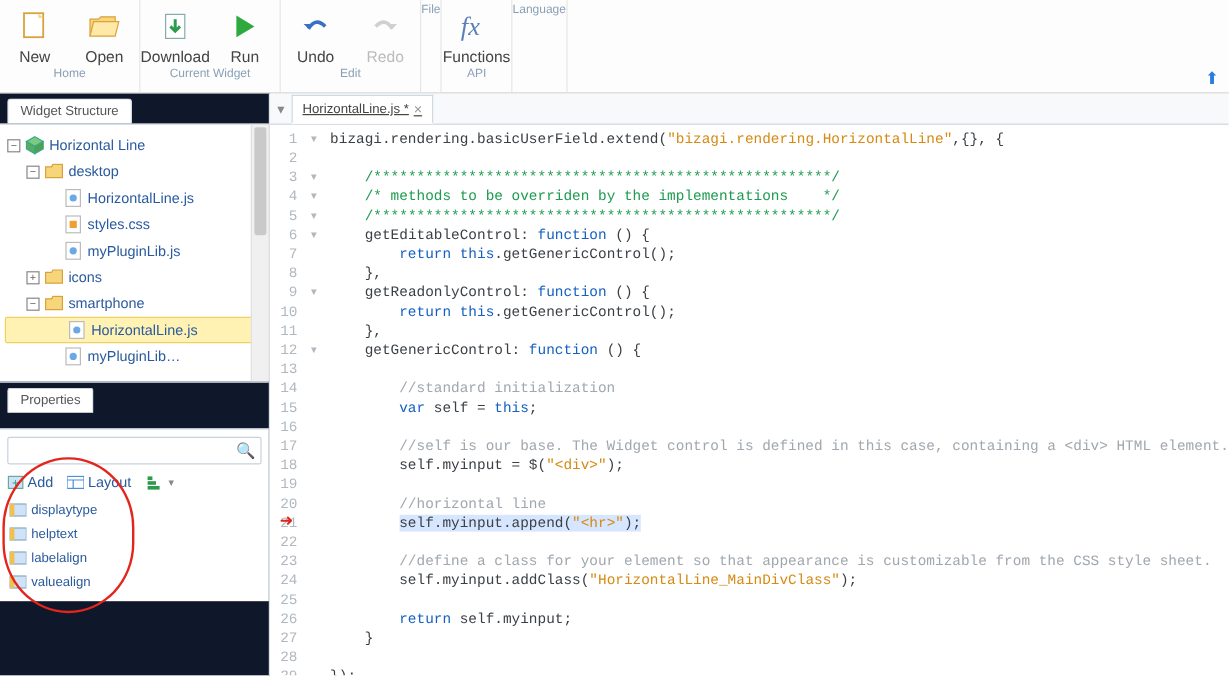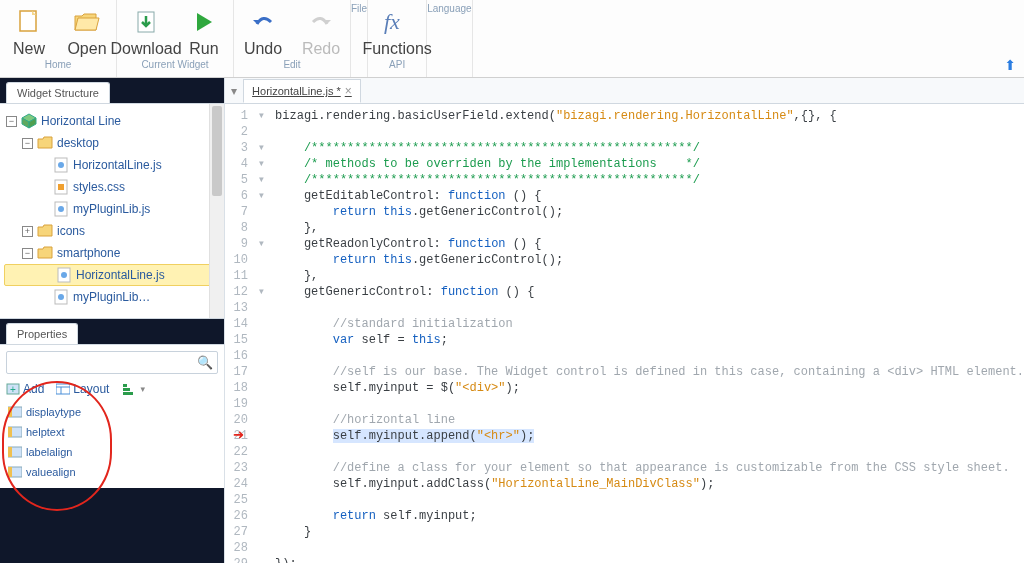--- a/index.html
+++ b/index.html
@@ -4,21 +4,21 @@
 <style>
   * { box-sizing: border-box; margin: 0; padding: 0; }
   body { font-family: "Segoe UI", Tahoma, sans-serif; font-size: 12px; background: #fff; width: 1024px; height: 563px; overflow: hidden; color: #333; }
   
   
   .ribbon { display: flex; height: 78px; border-bottom: 1px solid #d0d0d0; background: #fdfdfd; }
   .ribbon-group { display: flex; flex-direction: column; align-items: center; border-right: 1px solid #e6e6e6; padding: 2px 0 0 0; }
   .ribbon-items { display: flex; }
   .ribbon-btn { display: flex; flex-direction: column; align-items: center; justify-content: flex-start; width: 58px; padding-top: 4px; cursor: default; }
   .ribbon-btn .icon { height: 32px; display: flex; align-items: center; justify-content: center; }
-  .ribbon-btn .lbl { font-size: 16px; color: #444; margin-top: 2px; }
+  .ribbon-btn .lbl { font-size: 13px; color: #444; margin-top: 2px; }
   .ribbon-btn.disabled .lbl { color: #bbb; }
   .ribbon-group-label { font-size: 10px; color: #8aa0b8; padding: 1px 0 2px; }
   .ribbon-spacer { flex: 1; }
   .ribbon-help { align-self: flex-end; margin: 0 8px 4px 0; color: #2b7de1; font-size: 14px; }
   
   
   .main { display: flex; height: calc(563px - 78px); }
   .left { width: 300px; background: #0f172a; border-right: 1px solid #d9e0e7; display: flex; flex-direction: column; }
   .right { flex: 1; display: flex; flex-direction: column; }
   
@@ -275,21 +275,21 @@
               </span>
               <span class="tree-label">myPluginLib…</span>
             </div>
           </div>
         <div class="scroll-track">
             <div class="scroll-thumb"></div>
           </div>
       </div>
     </div>
 
-    <div class="props" style="flex:1; position:relative;">
+    <div class="props" style="flex:1; position:relative;gap:13px;">
       <div><span class="panel-tab">Properties</span></div>
       <div class="props-body">
         <div class="search-box">
           <input placeholder="" style="">
           <span class="mag">🔍</span>
         </div>
         <div class="prop-toolbar">
           <span class="tb-item">
             <svg width="14" height="14">
                 <rect x="1" y="2" width="12" height="10" fill="#cfe2f7" stroke="#6a9"></rect>

